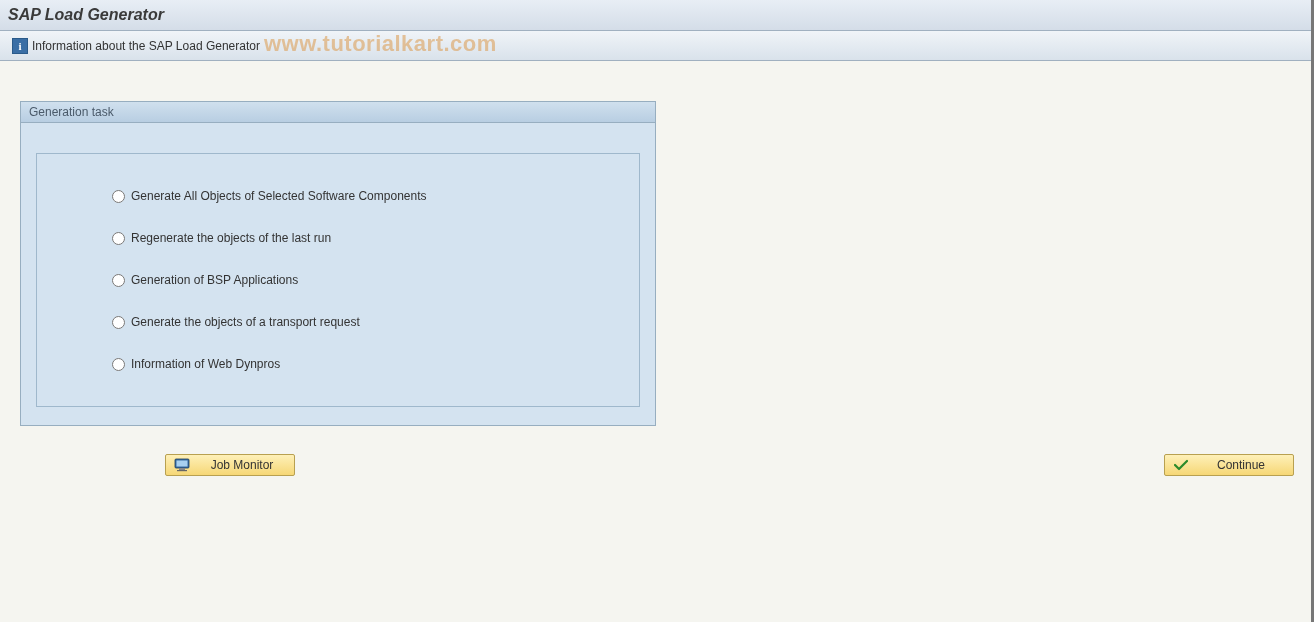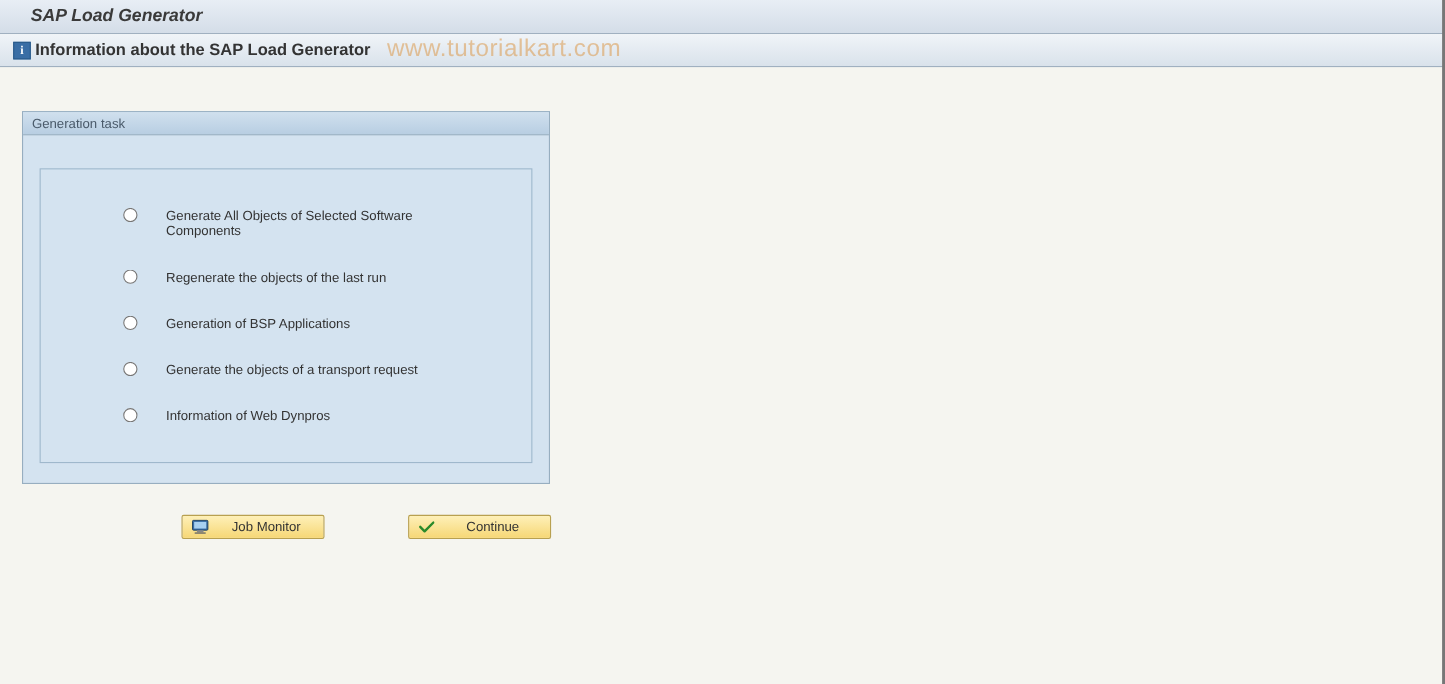--- a/index.html
+++ b/index.html
@@ -12,21 +12,21 @@
       font-size: 12px;
       background: #f5f5f0;
       width: 1314px;
       height: 622px;
       overflow: hidden;
       position: relative;
     }
     .title-bar {
       background: linear-gradient(to bottom, #e8eef5, #d4dde8);
       border-bottom: 1px solid #a0b0c0;
-      padding: 6px 28px;
+      padding: 6px 8px;
     }
     .title-bar h1 {
       font-size: 16px;
       font-weight: bold;
       font-style: italic;
       color: #3a3a3a;
     }
     .toolbar {
       background: linear-gradient(to bottom, #f0f4f8, #d9e2eb);
       border-bottom: 1px solid #a0b0c0;
@@ -45,79 +45,78 @@
       margin-right: 4px;
       background: #3a6ea5;
       border: 1px solid #2a5a8a;
       color: white;
       font-weight: bold;
       font-family: Georgia, serif;
       font-size: 11px;
     }
     .toolbar-text {
       color: #333;
-      font-size: 15px;
-      font-weight: bold;
+      font-size: 12px;
     }
     .watermark {
       color: rgba(220, 160, 90, 0.6);
       font-size: 22px;
-      font-weight: normal;
-      margin-left: 15px;
+      font-weight: bold;
+      margin-left: 4px;
       position: relative;
       top: -2px;
       letter-spacing: 0.5px;
     }
     .content {
       padding: 40px 20px 20px 20px;
     }
     .groupbox {
-      width: 480px;
+      width: 636px;
       border: 1px solid #97aec0;
       background: #d4e3f0;
     }
     .groupbox-header {
       background: linear-gradient(to bottom, #d0e0ee, #b8cee2);
       border-bottom: 1px solid #97aec0;
       padding: 3px 8px;
       color: #4a5a6a;
       font-size: 12px;
     }
     .groupbox-body {
       padding: 30px 15px 18px 15px;
     }
     .inner-frame {
       border: 1px solid #9fb8cc;
       background: #d4e3f0;
       padding: 35px 50px 35px 75px;
     }
     .radio-row {
       display: flex;
-      align-items: flex-start;
+      align-items: flex-end;
       margin-bottom: 28px;
-      gap: 20px;
     }
     .radio-row:last-child {
       margin-bottom: 0;
     }
     .radio-row input[type="radio"] {
       margin-right: 6px;
       width: 13px;
       height: 13px;
     }
     .radio-row label {
       color: #333;
       font-size: 12px;
       cursor: pointer;
     }
     .button-row {
       display: flex;
       gap: 76px;
       margin-top: 28px;
       margin-left: 145px;
+      justify-content: space-between;
     }
     .sap-button {
       display: inline-flex;
       align-items: center;
       background: linear-gradient(to bottom, #fef0b8, #f6d776);
       border: 1px solid #b8a050;
       border-radius: 2px;
       padding: 2px 8px;
       height: 22px;
       width: 130px;

